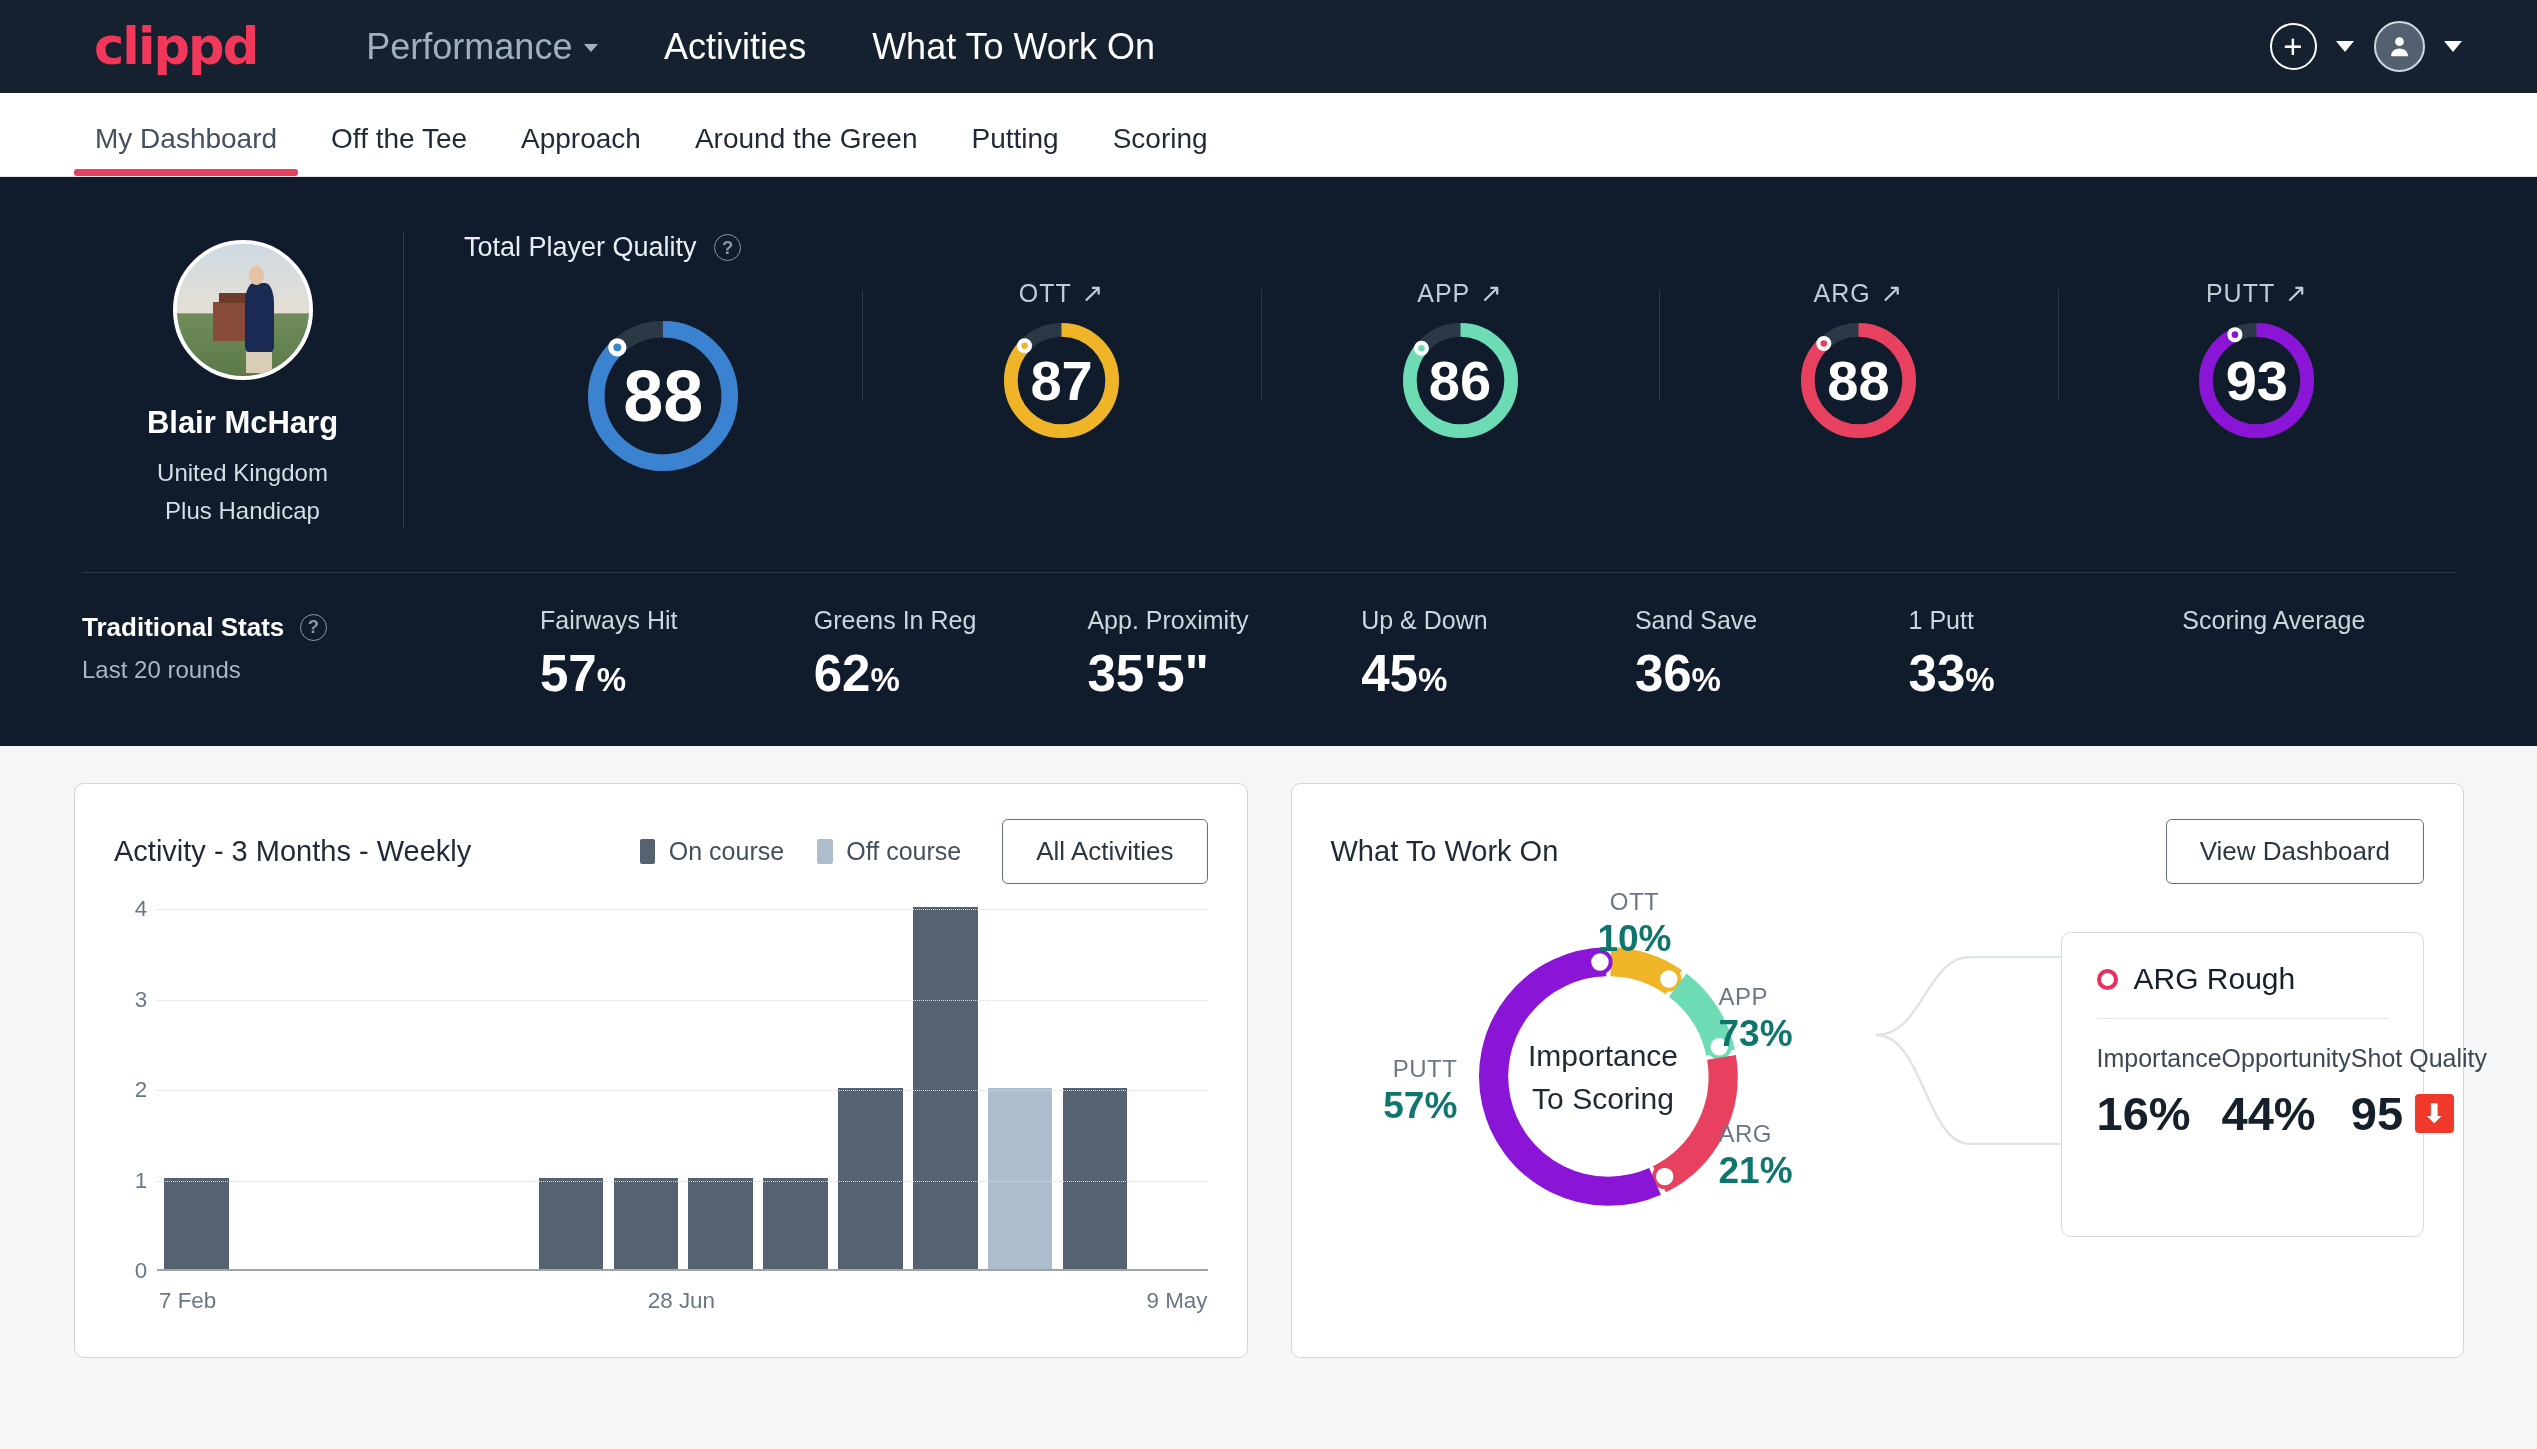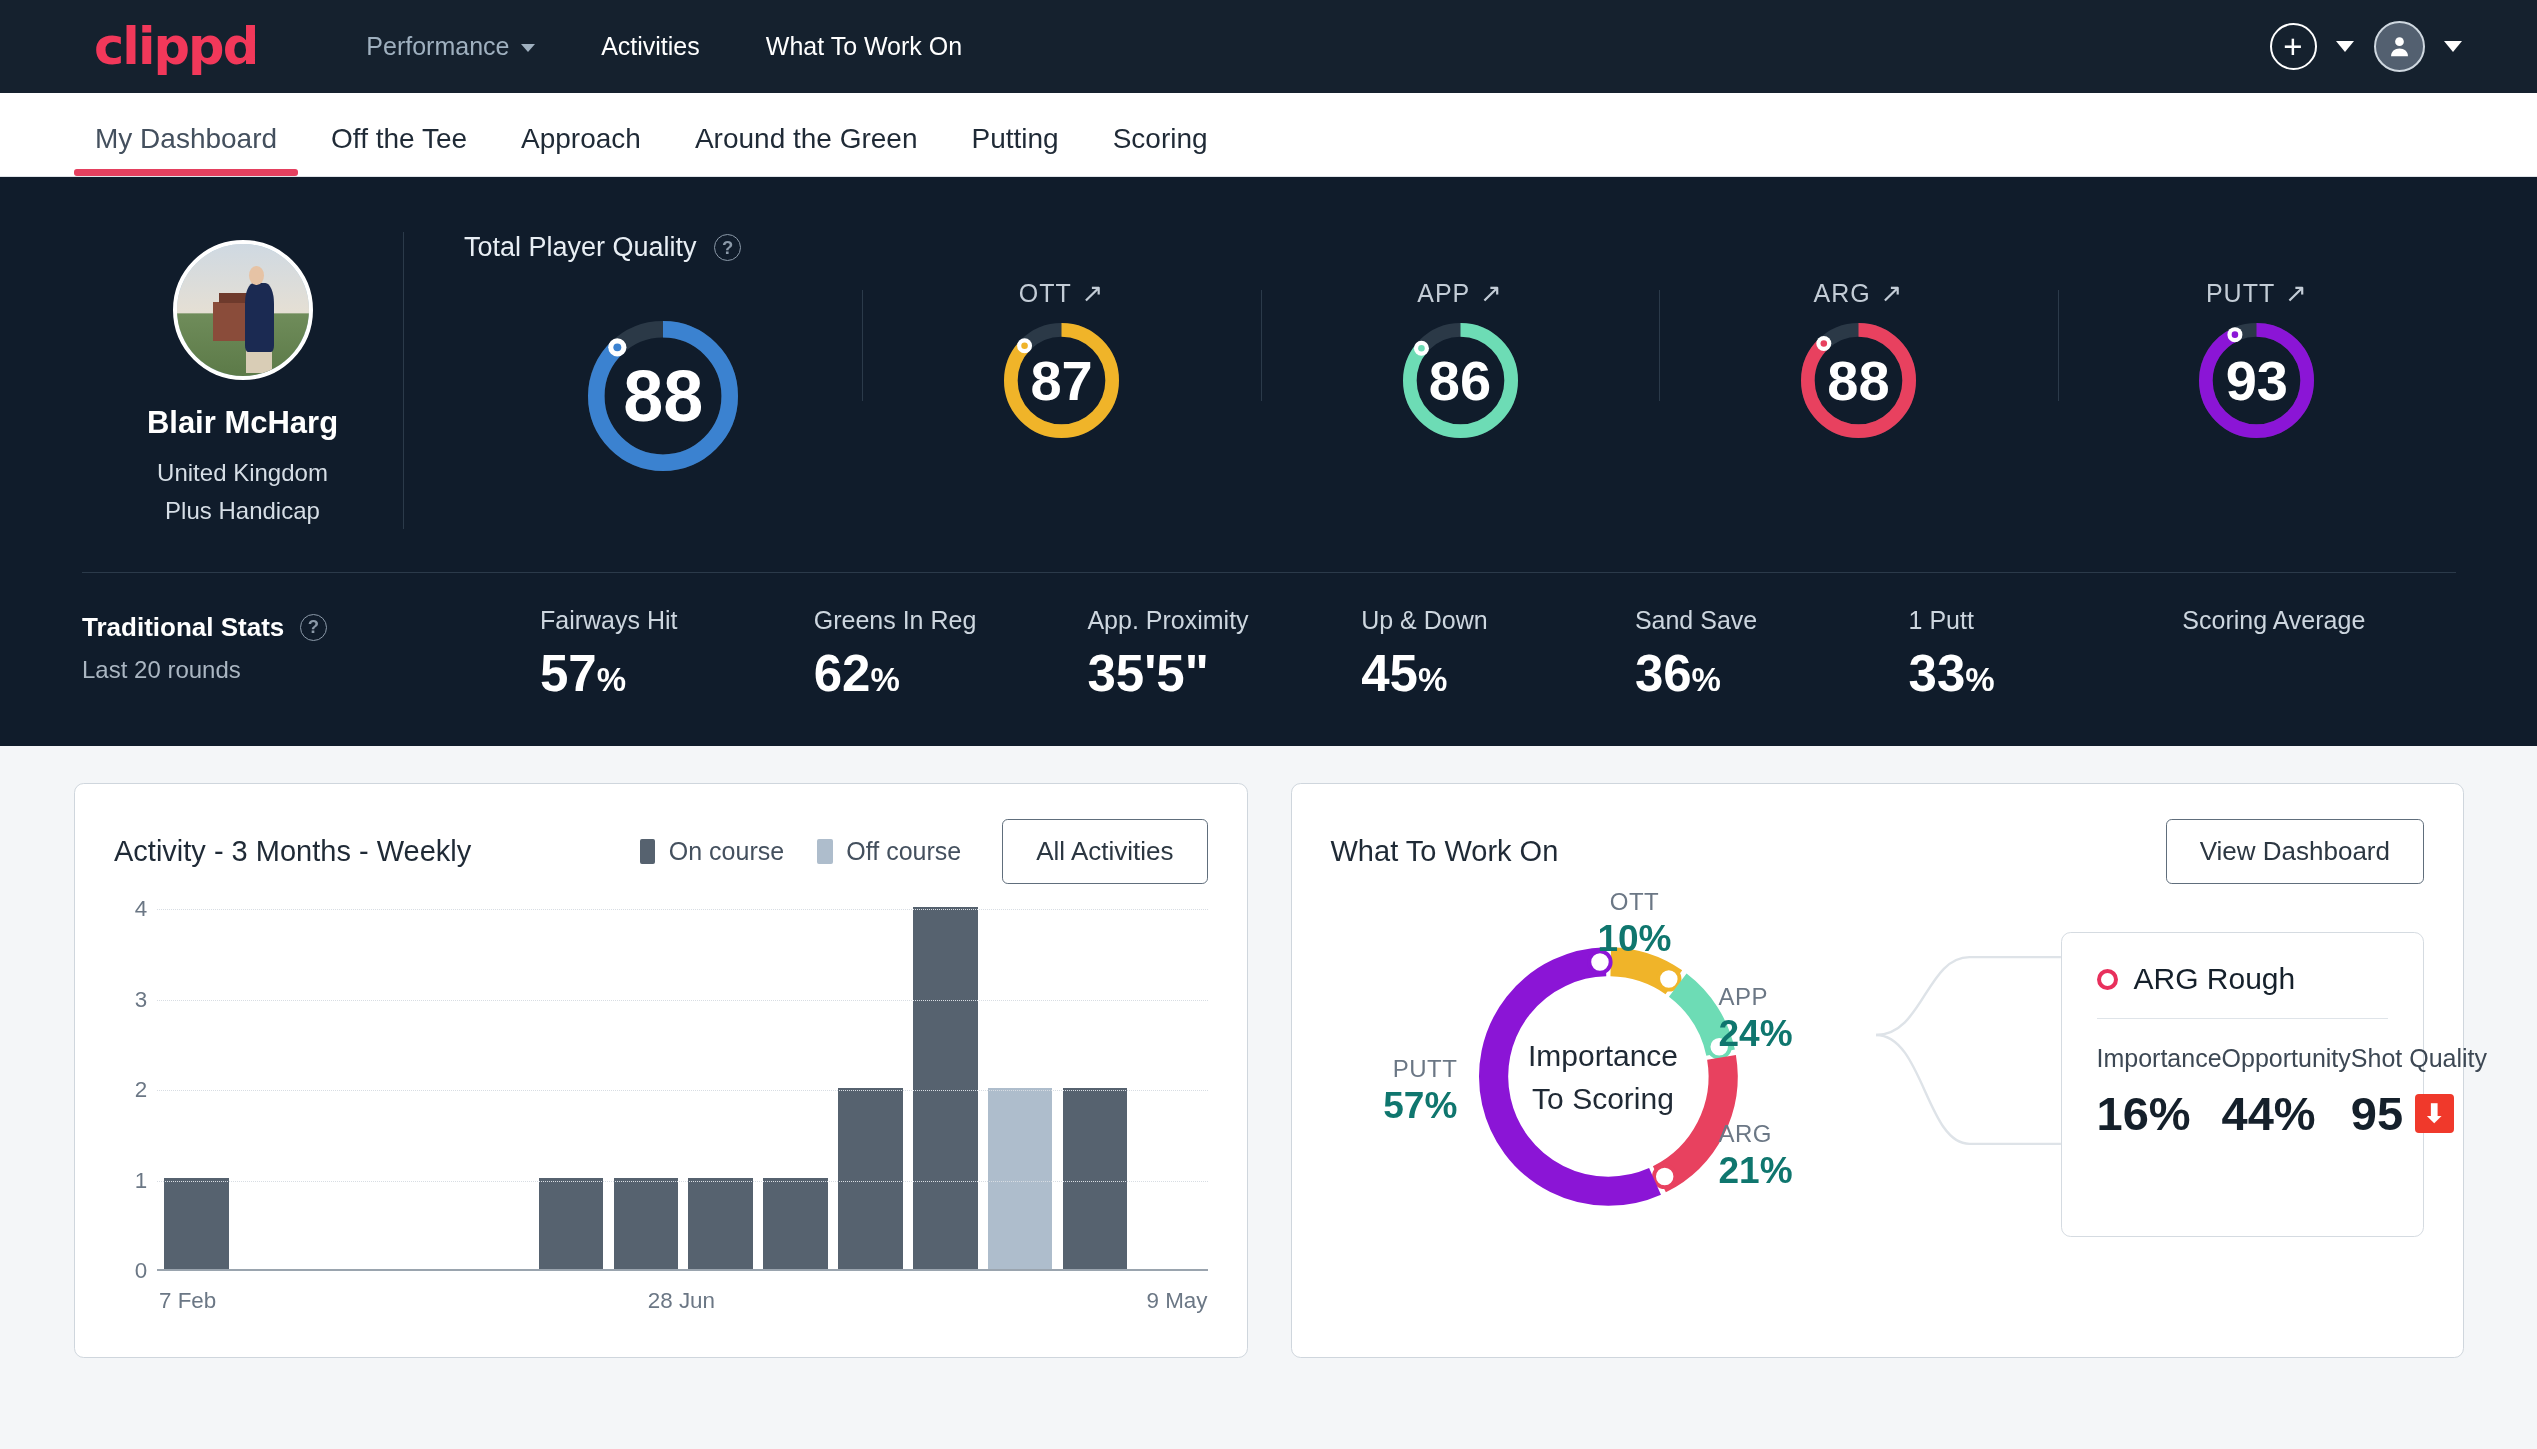--- a/index.html
+++ b/index.html
@@ -15,21 +15,21 @@
     height: 93px; background: #15212e;
     display: flex; align-items: center; padding: 0 47px;
   }
   .brand {
     font-size: 51px; font-weight: 700; color: #f2385a;
     letter-spacing: -1.9px; margin-left: 47px; margin-right: 76px;
     font-family: "DejaVu Sans", sans-serif;
   }
   .nav-links { display: flex; align-items: center; gap: 0; }
   .nav-link {
-    font-size: 25px; color: #ffffff; padding: 0 33px;
+    font-size: 36px; color: #ffffff; padding: 0 33px;
     white-space: nowrap; display: flex; align-items: center; gap: 11.7px;
   }
   .nav-link.dim { color: #9fb0bf; }
   .chev {
     display: inline-block; width: 0; height: 0;
     border-left: 7.8px solid transparent; border-right: 7.8px solid transparent;
     border-top: 8.8px solid currentColor; margin-top: 3.9px;
   }
   .topnav-right {
     margin-left: auto; display: flex; align-items: center; gap: 19.5px; padding-right: 29px;
@@ -490,21 +490,21 @@
         <div class="donut-center">
           <div>Importance</div>
           <div>To Scoring</div>
         </div>
         <div class="dlab ctr" id="lab-ott" style="left:226px;top:5.8px;width:156px">
           <div class="k">OTT</div>
           <div class="v">10%</div>
         </div>
         <div class="dlab" id="lab-app" style="left:388px;top:101px;width:146px">
           <div class="k">APP</div>
-          <div class="v">24%</div>
+          <div class="v">73%</div>
         </div>
         <div class="dlab" id="lab-arg" style="left:388px;top:238px;width:146px">
           <div class="k">ARG</div>
           <div class="v">21%</div>
         </div>
         <div class="dlab rt" id="lab-putt" style="left:5.8px;top:173px;width:121px">
           <div class="k">PUTT</div>
           <div class="v">57%</div>
         </div>
       </div>

